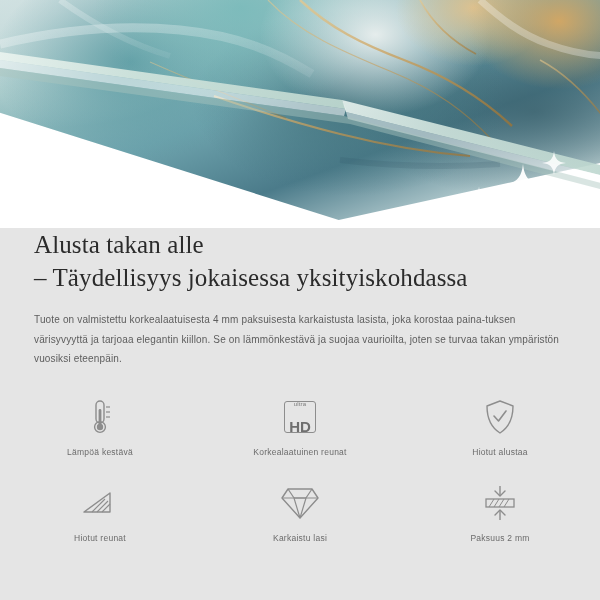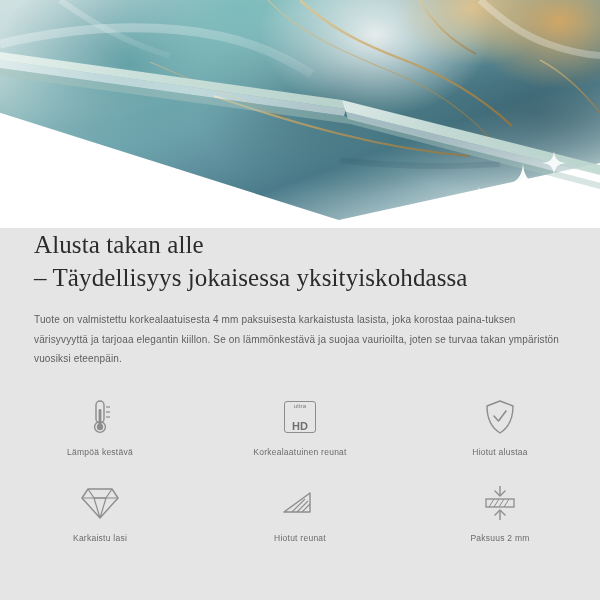--- a/index.html
+++ b/index.html
@@ -146,21 +146,21 @@
     align-items: center;
     justify-content: center;
     line-height: 1;
   }
   .ultra-hd-box .u1 {
     font-size: 6px;
     color: #7a7a7a;
     letter-spacing: 0.2px;
   }
   .ultra-hd-box .u2 {
-    font-size: 11px;
+    font-size: 15px;
     font-weight: bold;
     color: #6f6f6f;
     margin-top: 12px;
   }
 </style>
 </head>
 <body>
 
 <div id="page">
 
@@ -261,41 +261,41 @@
         <svg width="34" height="40" viewBox="0 0 34 40">
           <path d="M17,4 L30,9 C30,22 25,31 17,36 C9,31 4,22 4,9 Z" fill="none" stroke="#8d8d8d" stroke-width="1.4" stroke-linejoin="round"></path>
           <polyline points="11,19 15.5,24 23,14" fill="none" stroke="#8d8d8d" stroke-width="1.6" stroke-linecap="round" stroke-linejoin="round"></polyline>
         </svg>
       </div>
       <div class="feature-label">Hiotut alustaa</div>
     </div>
 
     <div class="feature">
       <div class="feature-icon">
+        <svg width="38" height="34" viewBox="0 0 38 34">
+          <path d="M3,26 L29,26 L29,7 Z" fill="none" stroke="#8d8d8d" stroke-width="1.4" stroke-linejoin="round"></path>
+          <line x1="11" y1="26" x2="24" y2="13" stroke="#8d8d8d" stroke-width="1.1"></line>
+          <line x1="16" y1="26" x2="27" y2="15" stroke="#8d8d8d" stroke-width="1.1"></line>
+          <line x1="21" y1="26" x2="29" y2="18" stroke="#8d8d8d" stroke-width="1.1"></line>
+        </svg>
+      </div>
+      <div class="feature-label">Hiotut reunat</div>
+    </div>
+
+    <div class="feature">
+      <div class="feature-icon">
         <svg width="40" height="36" viewBox="0 0 40 36">
           <path d="M8,4 L32,4 L38,13 L20,33 L2,13 Z" fill="none" stroke="#8d8d8d" stroke-width="1.4" stroke-linejoin="round"></path>
           <path d="M2,13 L38,13" stroke="#8d8d8d" stroke-width="1.2"></path>
           <path d="M8,4 L14,13 L20,33" fill="none" stroke="#8d8d8d" stroke-width="1.2"></path>
           <path d="M32,4 L26,13 L20,33" fill="none" stroke="#8d8d8d" stroke-width="1.2"></path>
           <path d="M14,13 L26,13" stroke="#8d8d8d" stroke-width="1.2"></path>
         </svg>
       </div>
       <div class="feature-label">Karkaistu lasi</div>
-    </div>
-
-    <div class="feature">
-      <div class="feature-icon">
-        <svg width="38" height="34" viewBox="0 0 38 34">
-          <path d="M3,26 L29,26 L29,7 Z" fill="none" stroke="#8d8d8d" stroke-width="1.4" stroke-linejoin="round"></path>
-          <line x1="11" y1="26" x2="24" y2="13" stroke="#8d8d8d" stroke-width="1.1"></line>
-          <line x1="16" y1="26" x2="27" y2="15" stroke="#8d8d8d" stroke-width="1.1"></line>
-          <line x1="21" y1="26" x2="29" y2="18" stroke="#8d8d8d" stroke-width="1.1"></line>
-        </svg>
-      </div>
-      <div class="feature-label">Hiotut reunat</div>
     </div>
 
     <div class="feature">
       <div class="feature-icon">
         <svg width="38" height="40" viewBox="0 0 38 40">
           <line x1="19" y1="3" x2="19" y2="12" stroke="#8d8d8d" stroke-width="1.4"></line>
           <polyline points="14,8 19,13 24,8" fill="none" stroke="#8d8d8d" stroke-width="1.4" stroke-linecap="round" stroke-linejoin="round"></polyline>
           <rect x="5" y="16" width="28" height="8" fill="none" stroke="#8d8d8d" stroke-width="1.3"></rect>
           <line x1="8" y1="24" x2="13" y2="16" stroke="#8d8d8d" stroke-width="1"></line>
           <line x1="13" y1="24" x2="18" y2="16" stroke="#8d8d8d" stroke-width="1"></line>

